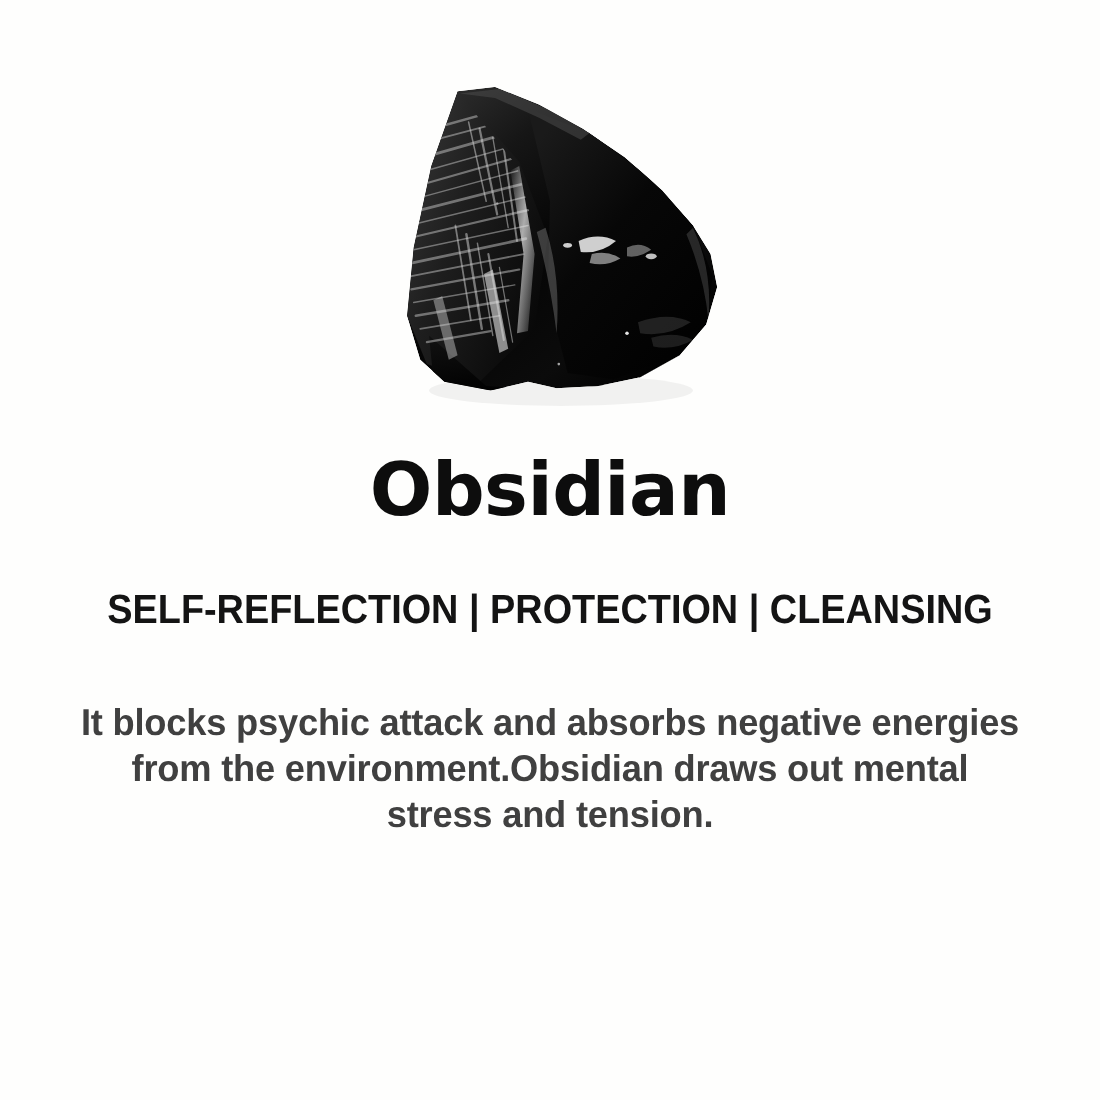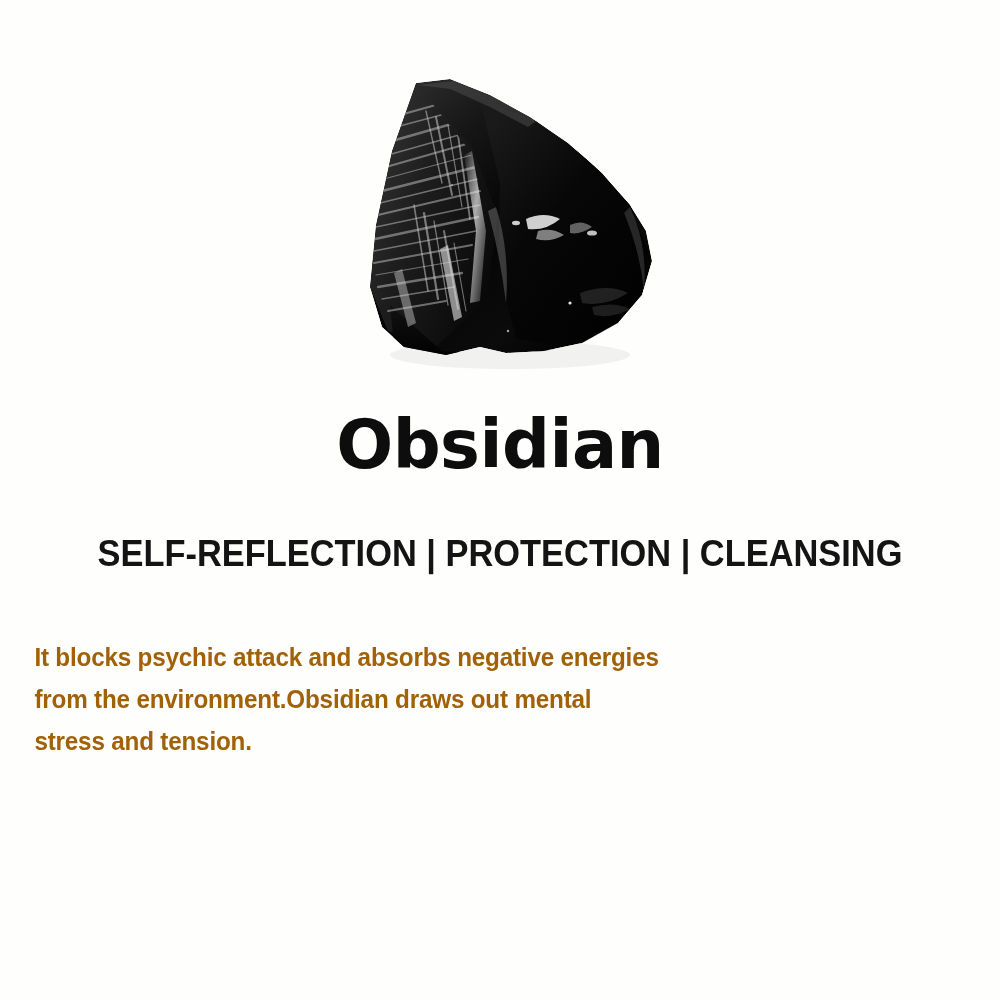--- a/index.html
+++ b/index.html
@@ -72,25 +72,26 @@
     transform: scaleX(0.93);
     transform-origin: center center;
   }
 
   
   .desc {
     position: absolute;
     left: 20px;
     top: 636px;
     width: 960px;
+    text-align: center;
     font-family: "Liberation Sans", sans-serif;
-    font-size: 25px;
+    font-size: 34px;
     font-weight: bold;
     line-height: 42px;
-    color: #a16207;
+    color: #404040;
     letter-spacing: -0.2px;
   }
   .desc .line {
     display: block;
     white-space: nowrap;
     transform: scaleX(0.97);
     transform-origin: center center;
   }
 </style>
 </head>

